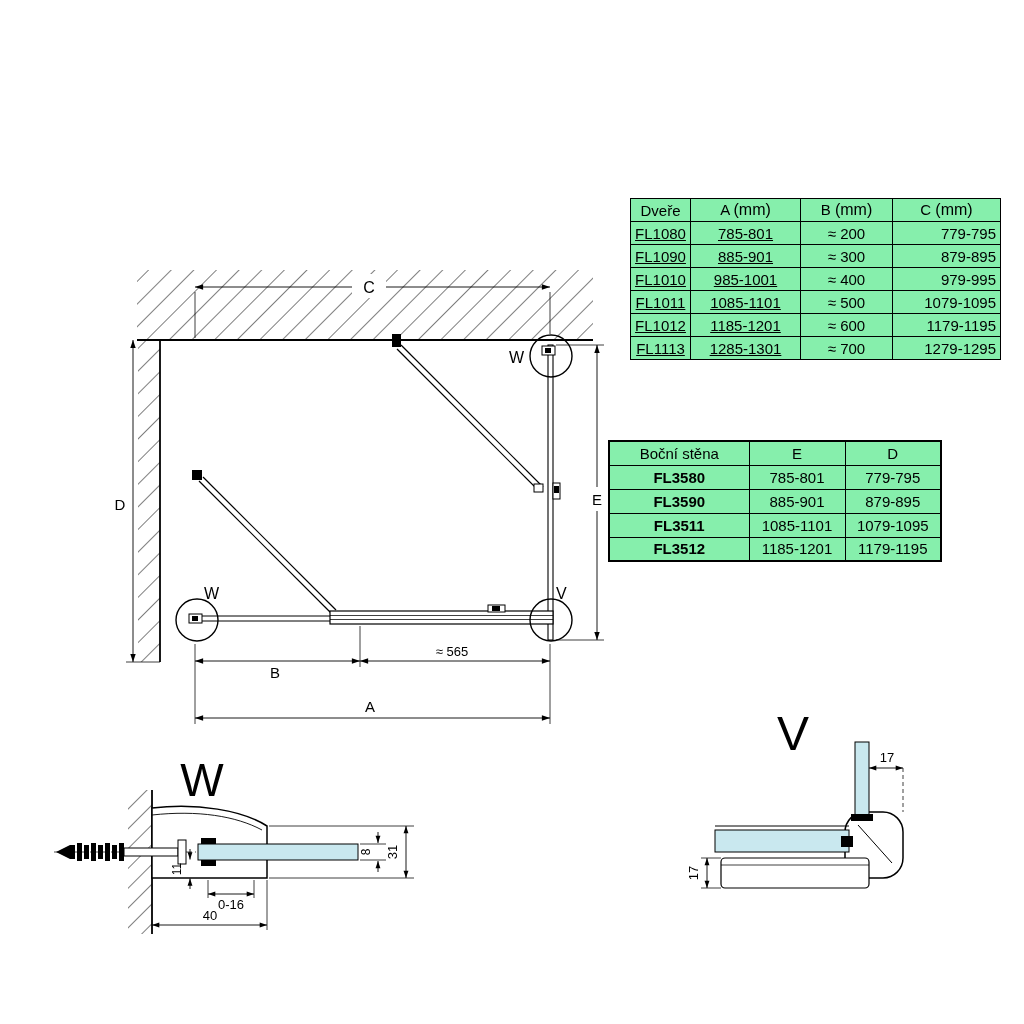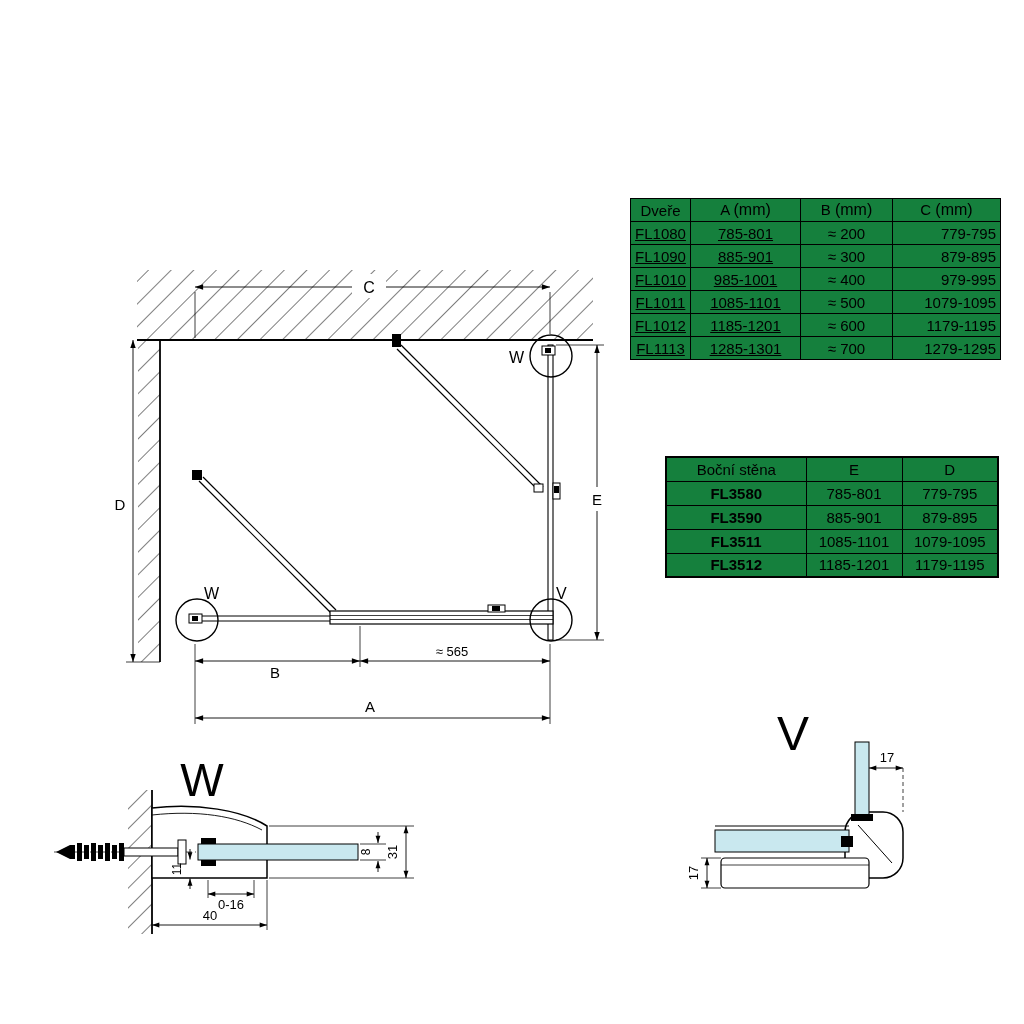--- a/index.html
+++ b/index.html
@@ -1,26 +1,26 @@
 <!DOCTYPE html>
 <html><head>
 <meta charset="utf-8">
 <style>
   * { margin:0; padding:0; box-sizing:border-box; }
   html,body { width:1024px; height:1024px; background:#fff; font-family:"Liberation Sans", sans-serif; color:#000; }
   body { position:relative; overflow:hidden; }
 
-  table { border-collapse:collapse; background:#15803d; }
+  table { border-collapse:collapse; background:#86efac; }
   th, td { border:1px solid #000; font-size:15px; height:23px; padding:0 4px; white-space:nowrap; font-weight:normal; }
   .unit { font-size:16px; }
   .al { text-align:center;text-decoration:underline; } .ac { text-align:center; } .ar { text-align:right; }
   .bold { font-weight:bold; }
 
   #doors-table { position:absolute; left:630px; top:198px; }
-  #side-table  { position:absolute; left:665px; top:440px;margin-top:16px; }
+  #side-table  { position:absolute; left:608px; top:440px; }
   #side-table table { border:2px solid #000; }
   #side-table th, #side-table td { height:24px; }
 
   #plan-svg   { position:absolute; left:100px; top:250px; }
   #detailw-svg{ position:absolute; left:30px;  top:748px; }
   #detailv-svg{ position:absolute; left:675px; top:700px; }
 
   svg text { fill:#000; font-family:"Liberation Sans", sans-serif; }
   svg line { stroke:#000; }
   .thin { stroke-width:0.75; }

